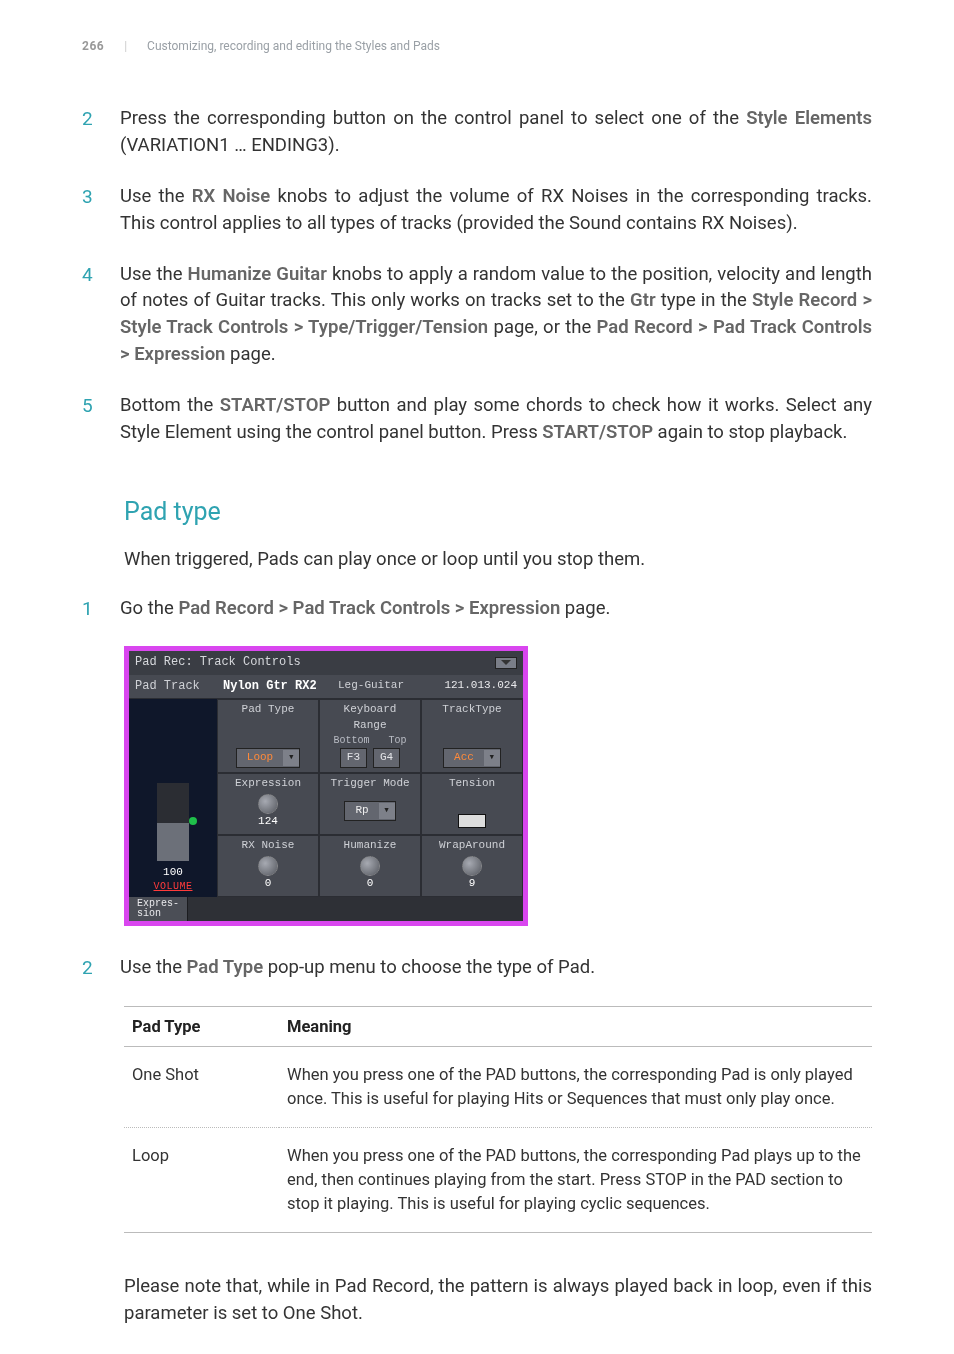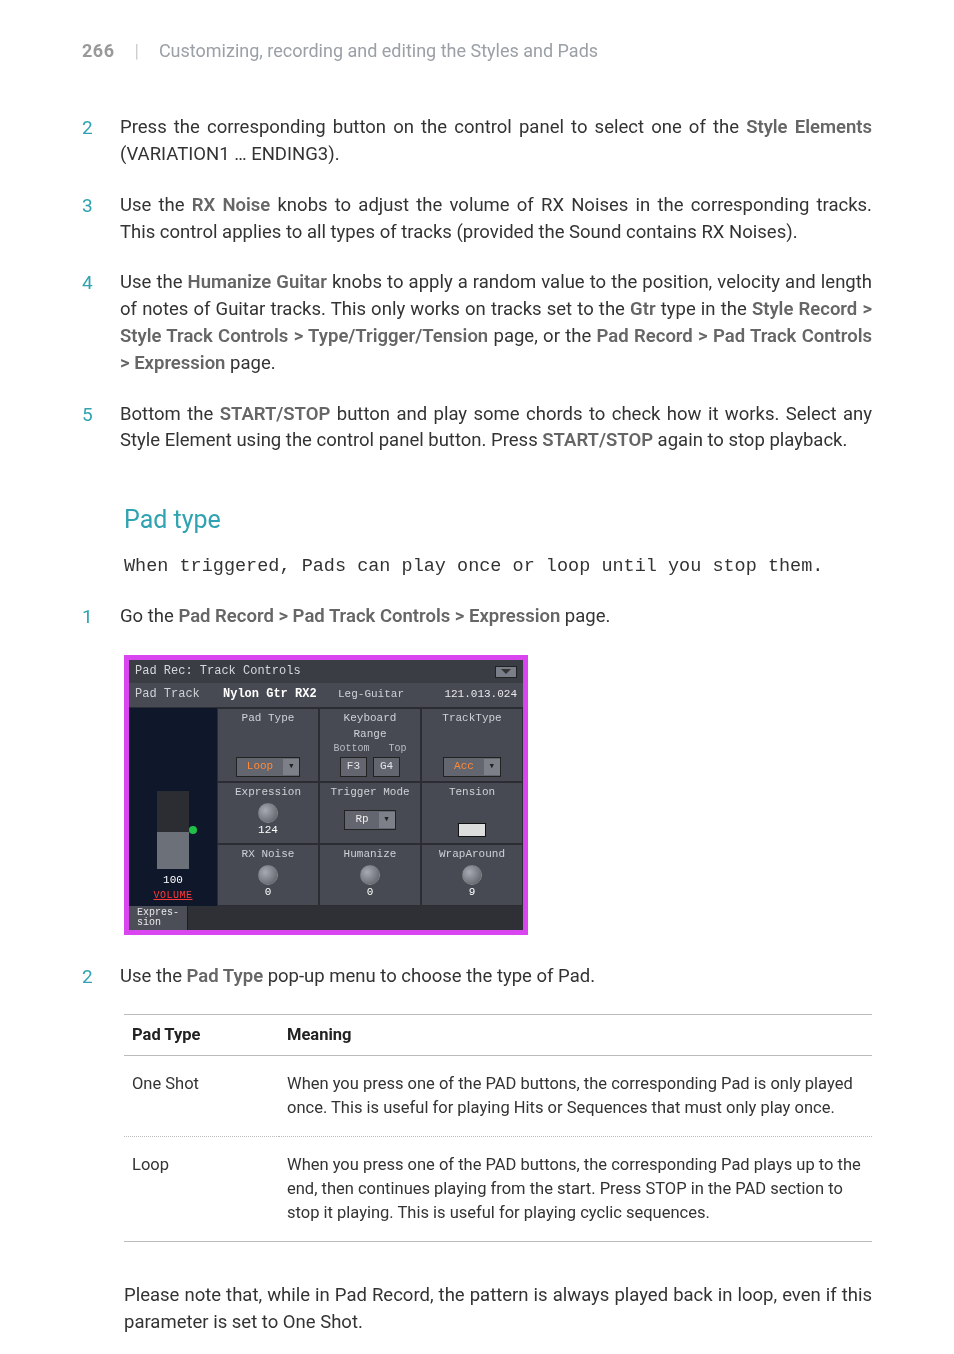--- a/index.html
+++ b/index.html
@@ -11,41 +11,41 @@
     padding: 38px 82px 60px 82px;
     font-size: 18px;
     line-height: 1.45;
   }
 
   
   .page-header {
     display: flex;
     gap: 20px;
     color: #9aa0a6;
-    font-size: 18px;
+    font-size: 12px;
     margin-bottom: 50px;
     align-items: baseline;
   }
   .page-header .pnum { font-weight: 700; color: #999; letter-spacing: 0.5px; }
   .page-header .divider { color: #ccc; }
   .page-header .chapter { color: #9aa0a6; }
 
   
   .step { display: flex; gap: 22px; margin-bottom: 24px; }
   .step .num { color: #2fa3b1; font-weight: 400; font-size: 19px; min-width: 16px; }
   .step .body { color: #333; font-size: 18.5px; text-align: justify; }
   .bold-label { color: #666; font-weight: 600; }
 
   h2.section {
     color: #2fa3b1;
     font-size: 25px;
     font-weight: 400;
     margin: 48px 0 16px 42px;
   }
-  p.lead { margin-left: 42px; margin-bottom: 22px; font-size: 18.5px; color:#333;font-family:Liberation Mono, monospace; }
+  p.lead { margin-left: 42px; margin-bottom: 22px; font-size: 18.5px; color:#333; }
 
   
   .shot {
     width: 404px;
     margin: 6px 0 28px 42px;
     background: #474a52;
     font-family: "Courier New", monospace;
     font-size: 12px;
     color: #cfd1d6;
     border: 5px solid #d946ef;

